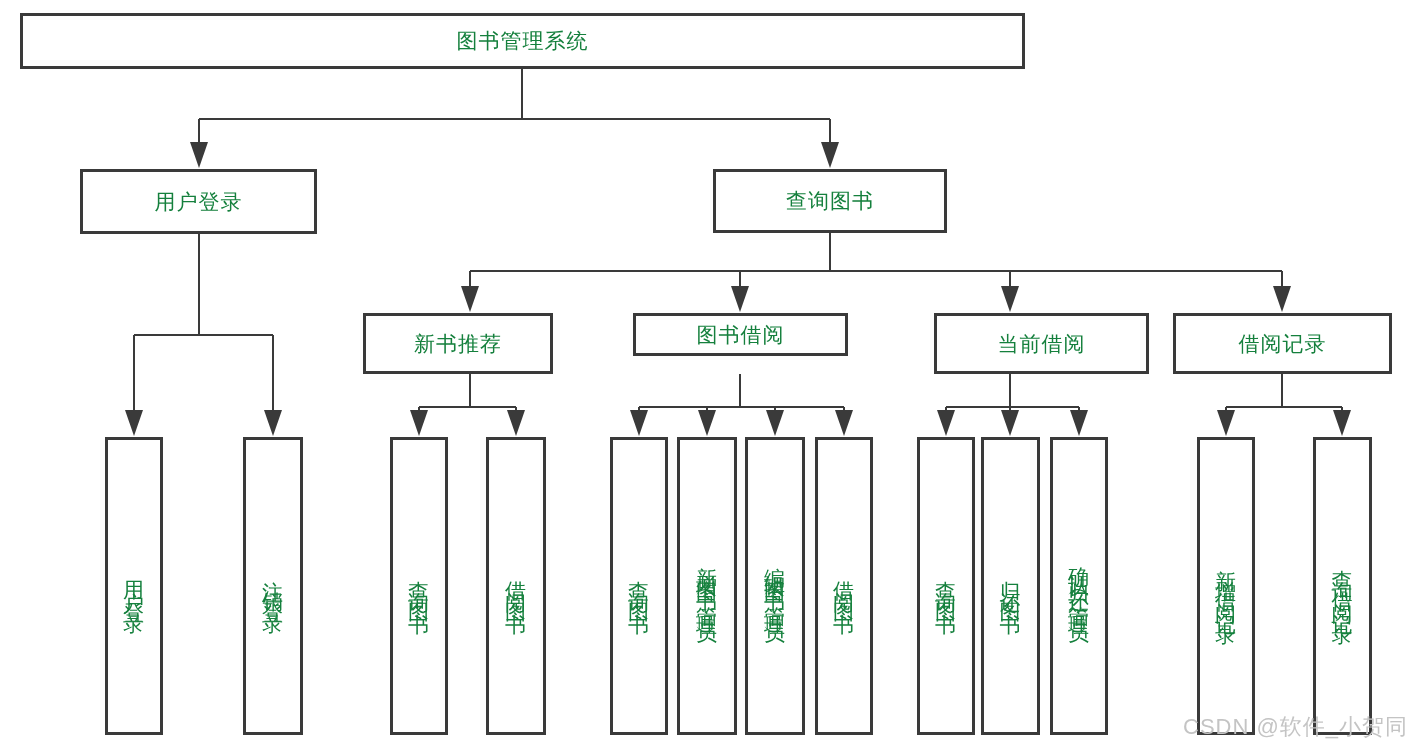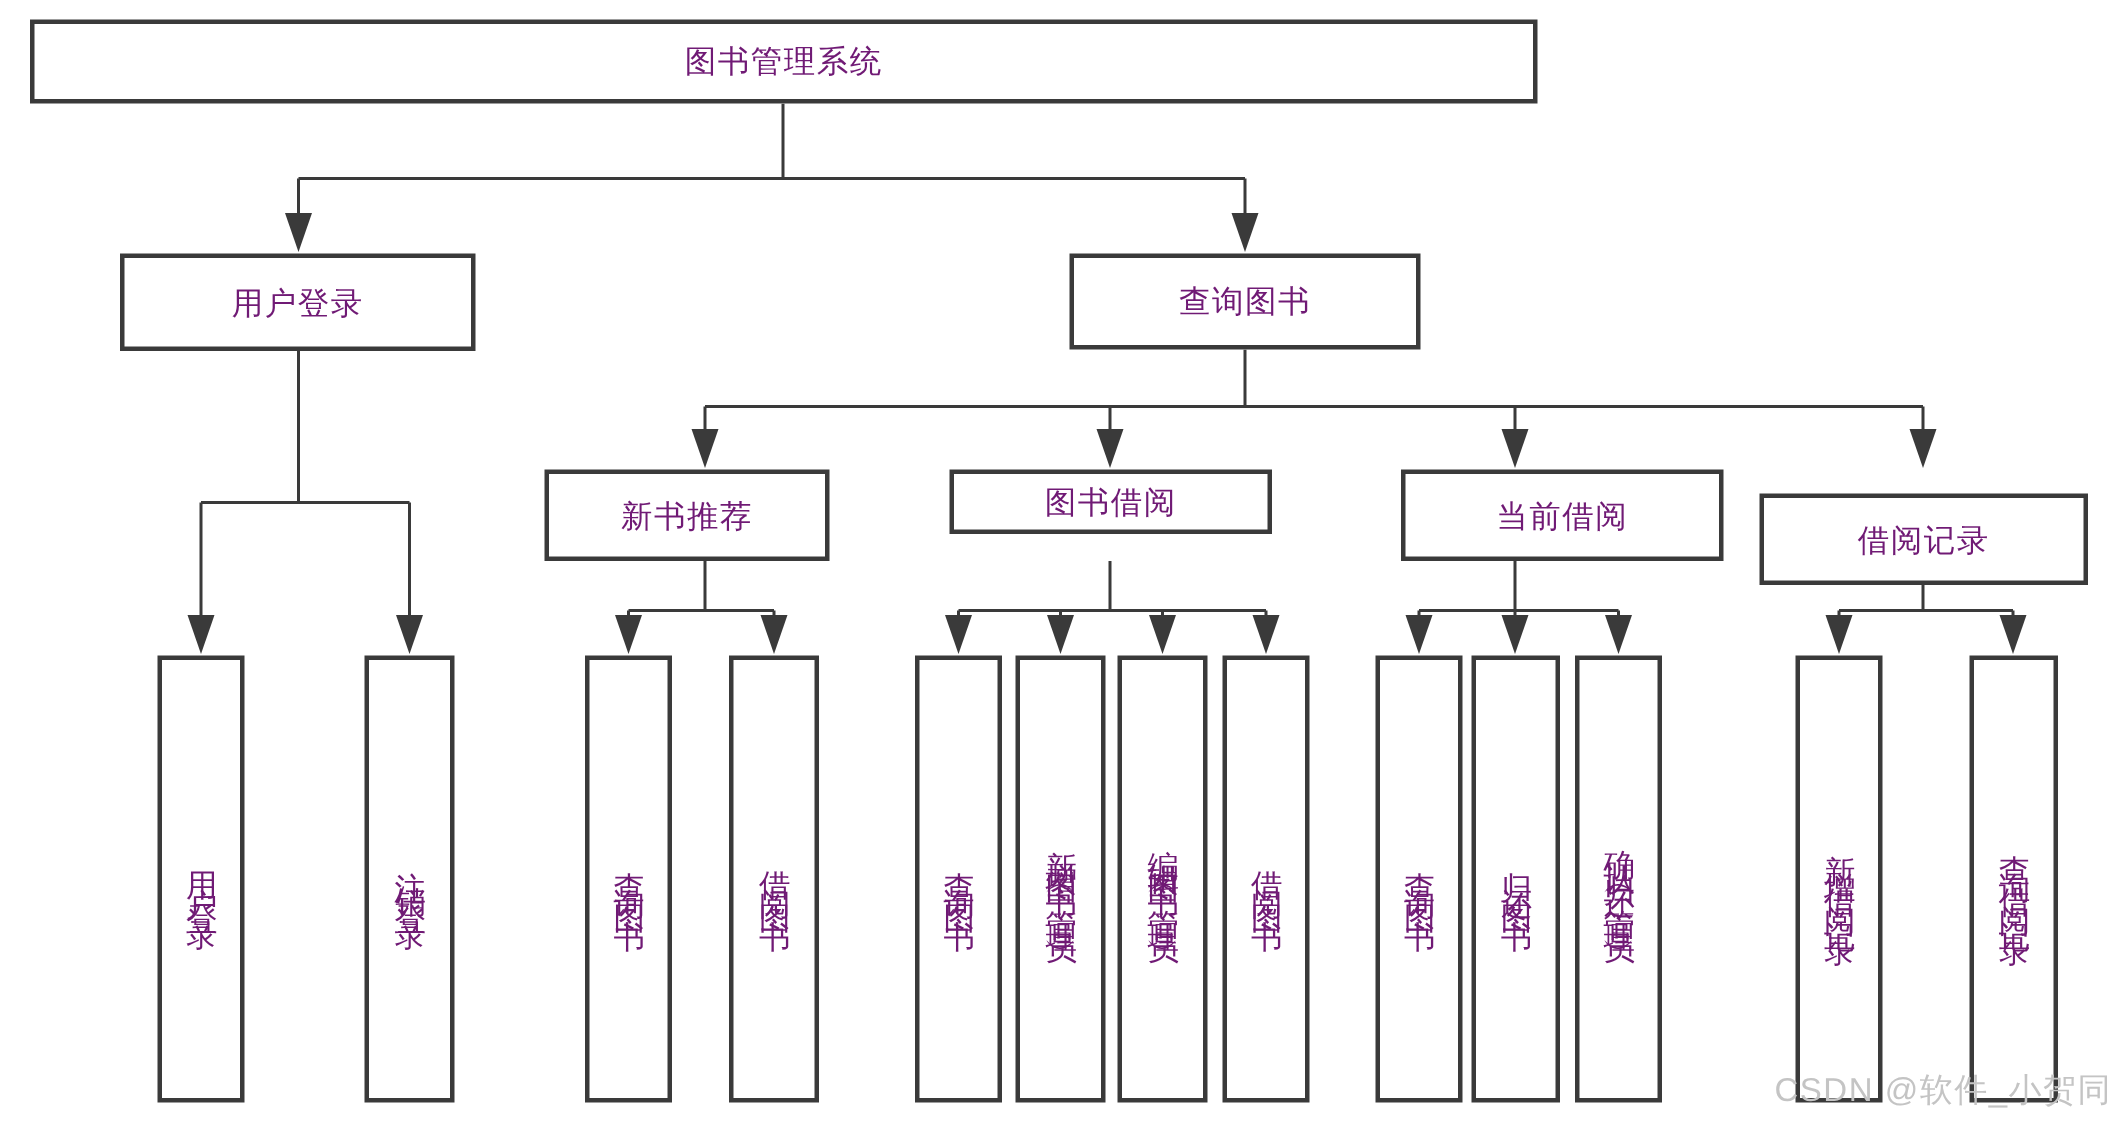--- a/index.html
+++ b/index.html
@@ -18,21 +18,21 @@
   .stage svg.wires {
     position: absolute;
     left: 0; top: 0;
     width: 1405px; height: 747px;
   }
   .node {
     position: absolute;
     box-sizing: border-box;
     border: 3px solid #3a3a3a;
     background: #ffffff;
-    color: #701a75;
+    color: #15803d;
     display: flex;
     align-items: center;
     justify-content: center;
   }
   .hbox span {
     font-size: 21px;
     letter-spacing: 1px;
     white-space: nowrap;
   }
   .vbox span {
@@ -115,21 +115,21 @@
 
   <div class="node hbox" style="left:363px;top:313px;width:190px;height:61px;">
     <span>新书推荐</span>
   </div>
   <div class="node hbox" style="left:633px;top:313px;width:215px;height:43px;">
     <span>图书借阅</span>
   </div>
   <div class="node hbox" style="left:934px;top:313px;width:215px;height:61px;">
     <span>当前借阅</span>
   </div>
-  <div class="node hbox" style="left:1173px;top:313px;width:219px;height:61px;margin-top:16px;">
+  <div class="node hbox" style="left:1173px;top:313px;width:219px;height:61px;">
     <span>借阅记录</span>
   </div>
 
   <div class="node vbox" style="left:105px;top:437px;width:58px;height:298px;">
     <span>用户登录</span>
   </div>
   <div class="node vbox" style="left:243px;top:437px;width:60px;height:298px;">
     <span>注销登录</span>
   </div>
 

